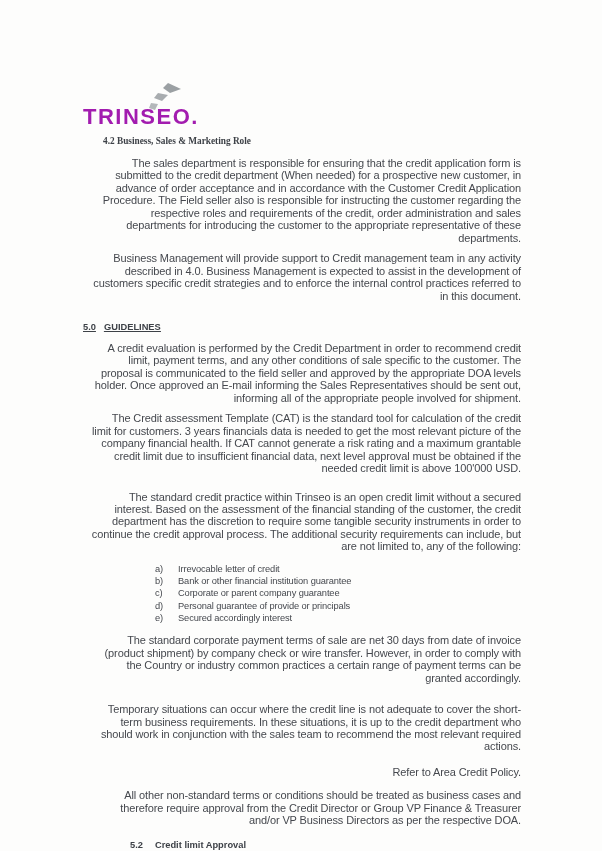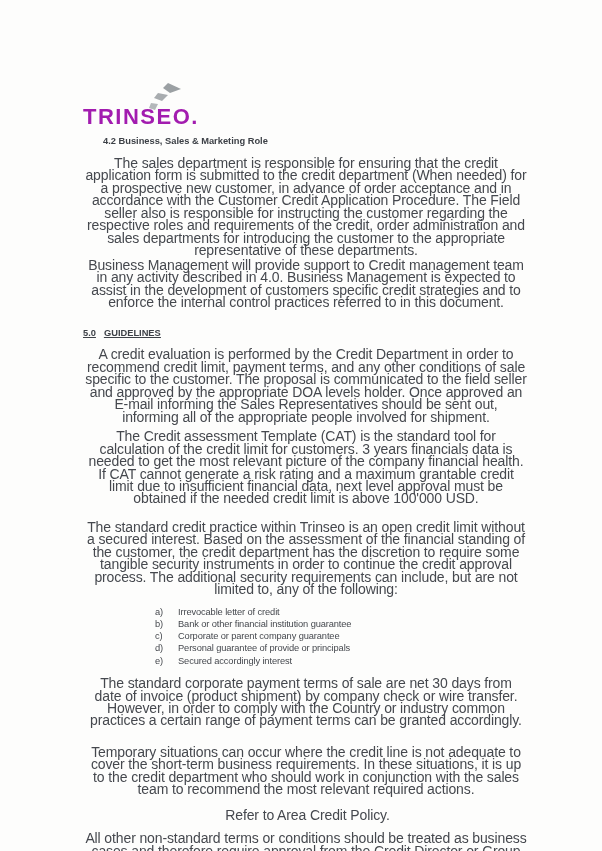--- a/index.html
+++ b/index.html
@@ -43,20 +43,21 @@
     letter-spacing: 1.5px;
     color: #a21caf;
     line-height: 1;
   }
   
   .h-42 {
     margin: 0 0 0 20px;
     font-size: 9.3px;
     font-weight: 700;
     color: #3d4147;
+    font-family: Liberation Serif, serif;
   }
   .h-50 {
     margin: 20px 0 0 0;
     font-size: 9.3px;
     font-weight: 700;
     color: #3d4147;
     text-decoration: underline;
   }
   .h-50 .sec-num { margin-right: 8px; }
   .h-50 .sec-title { text-decoration: underline; }
@@ -69,26 +70,26 @@
   .h-52 {
     margin: 13px 0 0 27px;
     font-size: 9.3px;
     font-weight: 700;
     color: #3d4147;
     padding-left: 20px;
   }
   .h-52 .sec-num { margin-right: 12px; }
   
   .para {
-    margin: 2px;
-    font-size: 14px;
+    margin: 8px;
+    font-size: 11px;
     line-height: 12.45px;
     letter-spacing: -0.12px;
     color: #45484e;
-    text-align: center;
+    text-align: right;
   }
   .mt-intro  { margin-top: 11px; }
   .mt-none   { margin-top: 0; }
   .mt-p1     { margin-top: 10px; }
   .mt-p2     { margin-top: 7px; }
   .mt-p3     { margin-top: 16px; }
   .mt-p4     { margin-top: 10px; }
   .mt-refer  { margin-top: 13px; padding-left: 3px; }
   .mt-temp   { margin-top: 19px; }
   .mt-other  { margin-top: 11px; }

